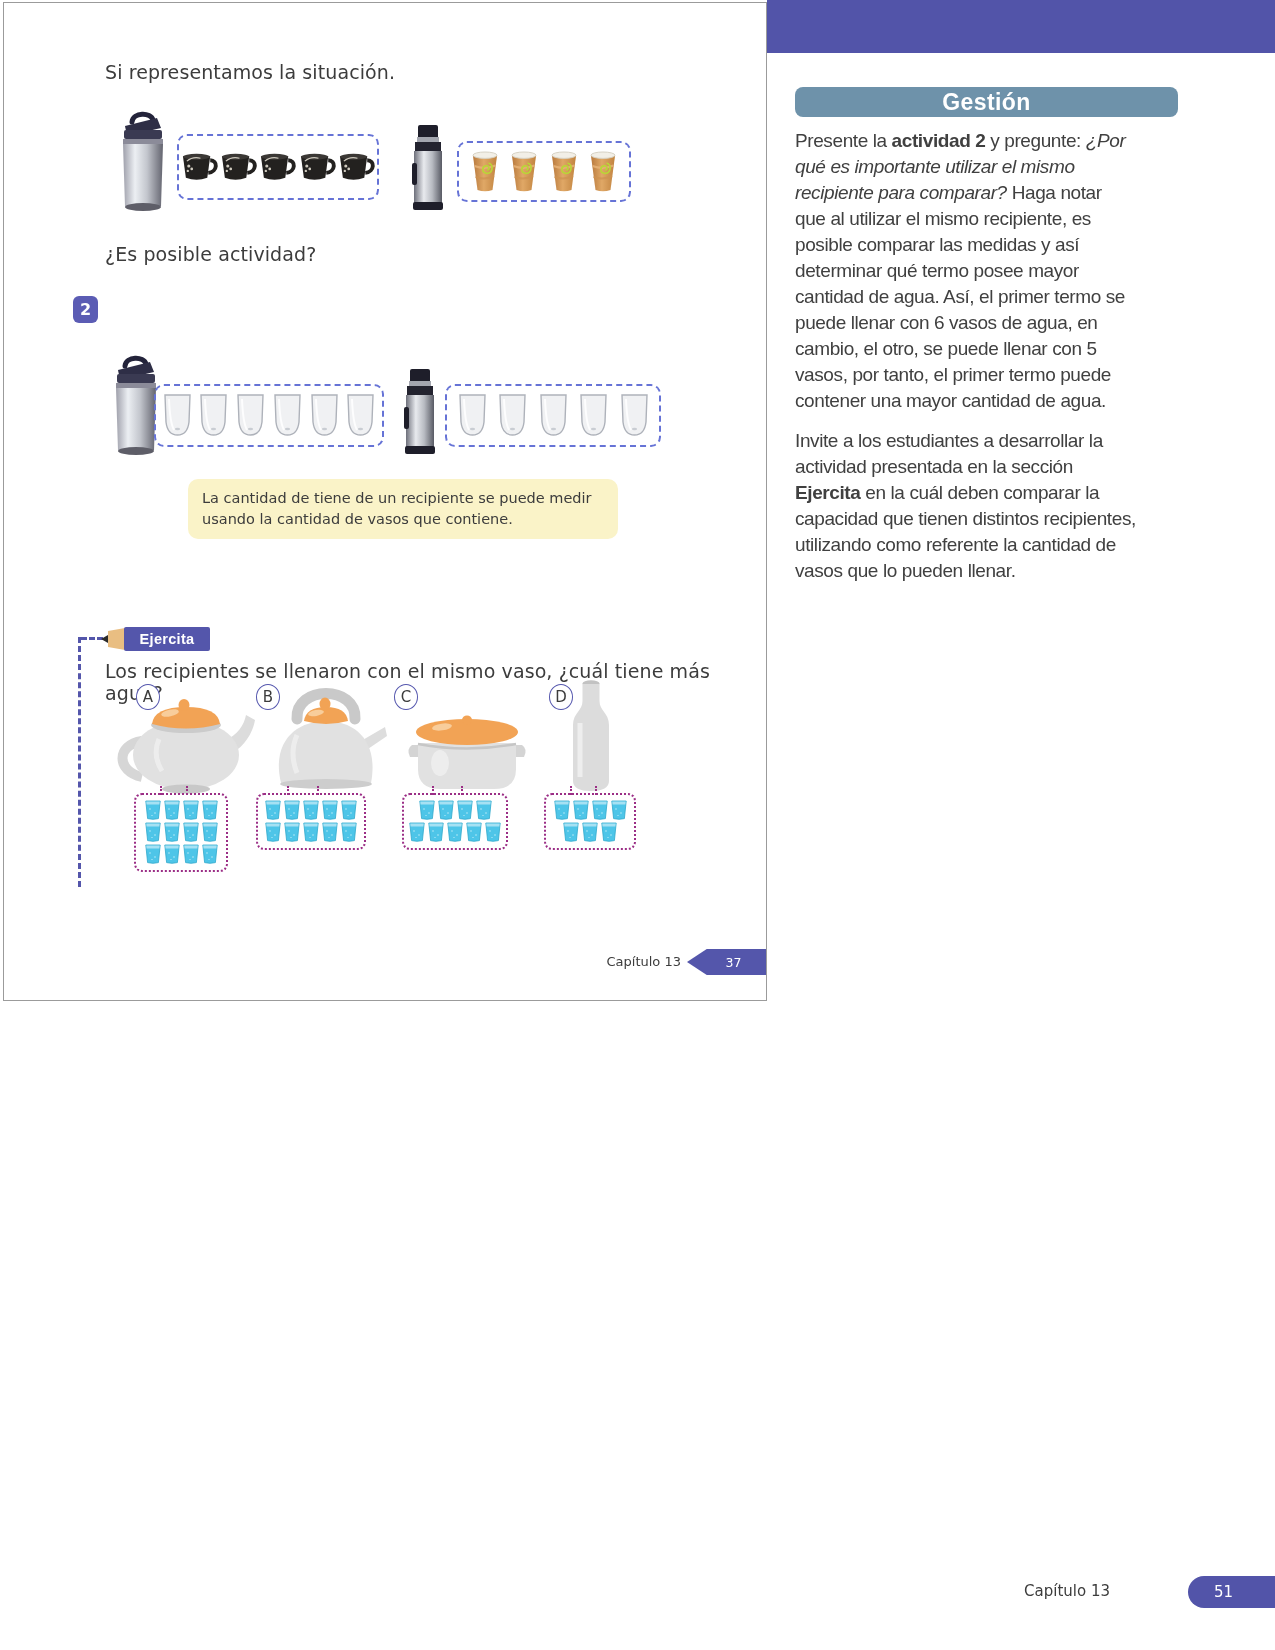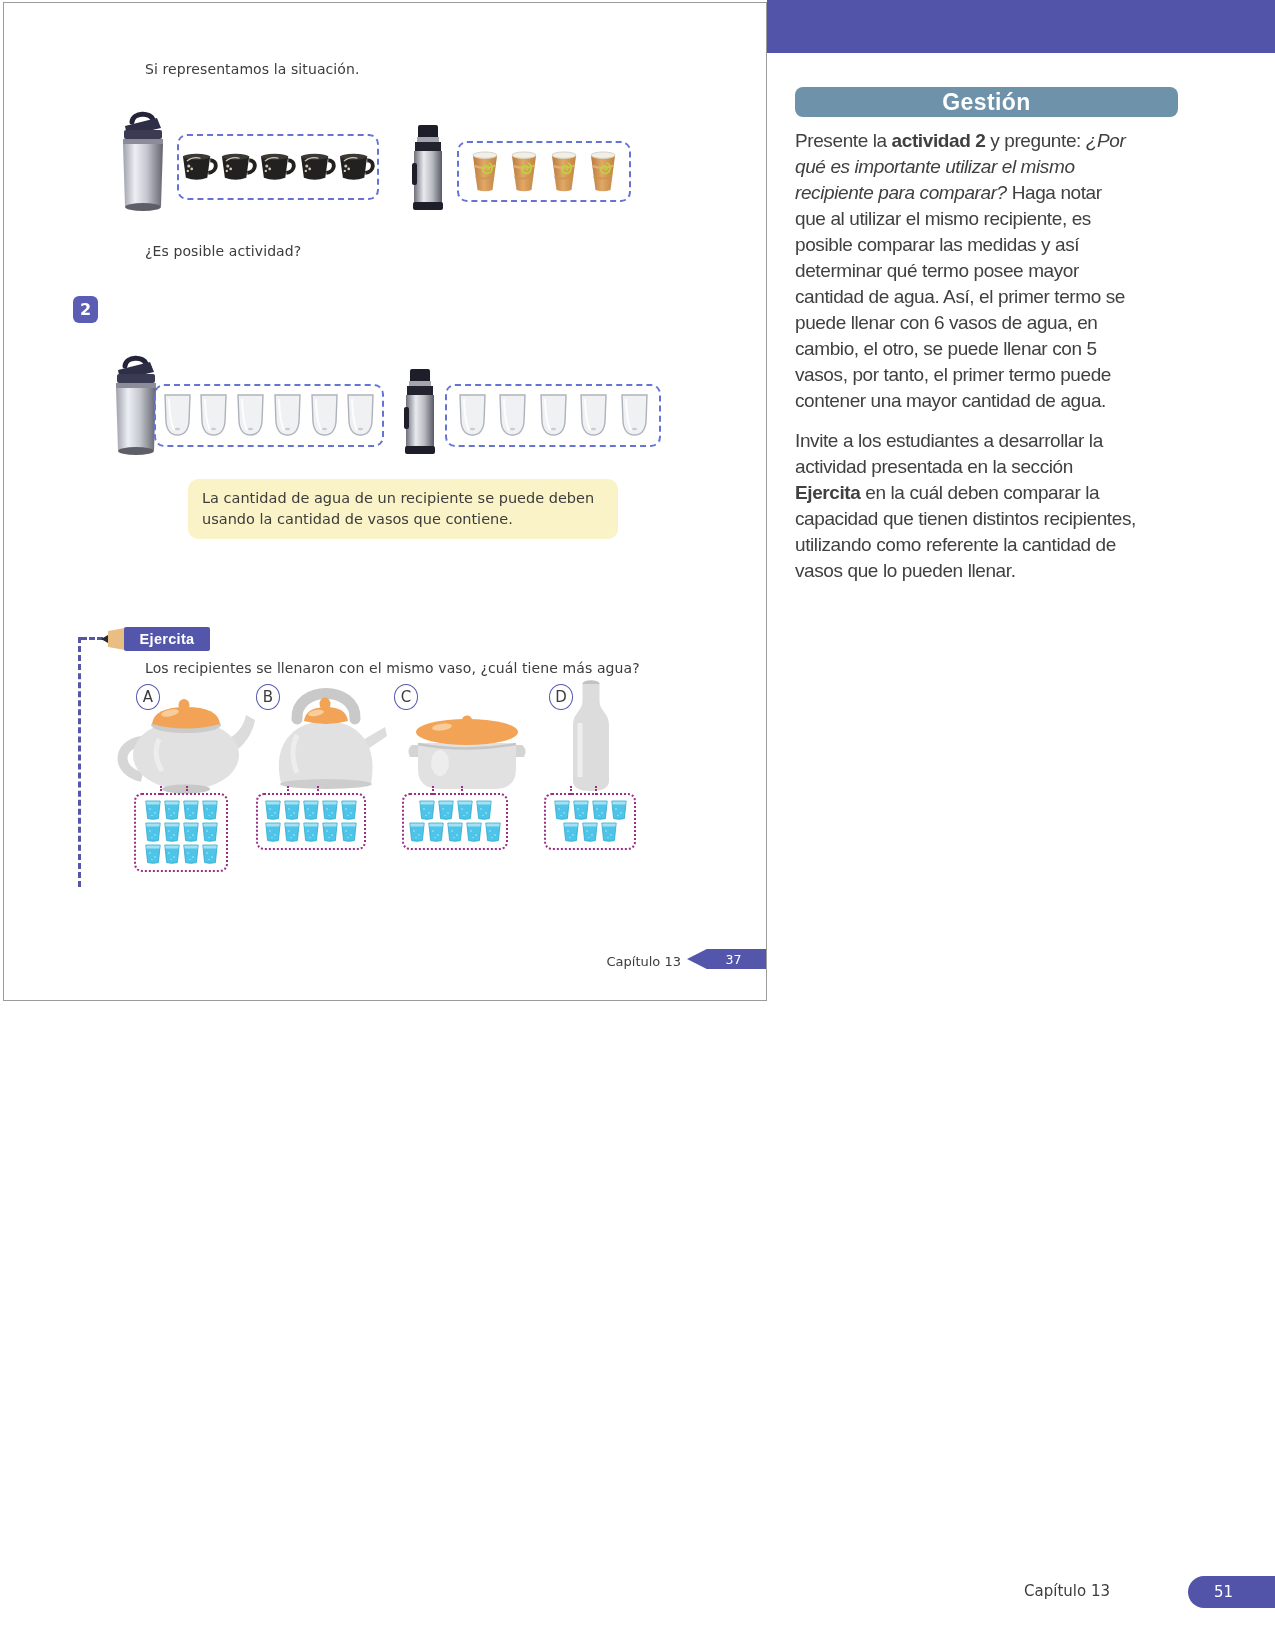--- a/index.html
+++ b/index.html
@@ -9,21 +9,21 @@
   }
   *{box-sizing:border-box;margin:0;padding:0;}
   html,body{background:#ffffff;}
   body{width:1275px;height:1650px;position:relative;overflow:hidden;
        font-family:"DejaVu Sans",sans-serif;color:var(--ink);}
   .abs{position:absolute;}
 
   
   .book-page{position:absolute;left:3px;top:2px;width:764px;height:999px;
              background:#fff;border:1px solid #9b9b9b;}
-  .bk{font-size:14px;color:var(--ink);letter-spacing:0.1px;margin-left:40px;}
+  .bk{font-size:19px;color:var(--ink);letter-spacing:0.1px;}
   .bk-lines div{line-height:22.5px;}
 
   .num-badge{width:25px;height:27px;border-radius:6px;background:#5B5CB4;color:#fff;
              display:flex;align-items:center;justify-content:center;
              font-size:16px;font-weight:bold;}
 
   .dashed-box{border:2px dashed var(--dashed-blue);border-radius:10px;
               display:flex;align-items:center;justify-content:space-evenly;}
 
   .note-box{background:var(--yellow);border-radius:10px;padding:9px 14px;}
@@ -339,21 +339,21 @@
           <svg viewBox="0 0 31 45">
             <path d="M3,2 L28,2 L27,29 Q25.5,42 15.5,42 Q5.5,42 4,29 Z" fill="#E9EBEE" fill-opacity="0.7" stroke="#AEB2BA" stroke-width="1.4"></path>
             <path d="M7,6 Q8,30 12,37" stroke="#FFFFFF" stroke-width="2" fill="none" opacity="0.85"></path>
             <ellipse cx="15.5" cy="36" rx="2.6" ry="1.3" fill="#C9CDD3"></ellipse>
           </svg>
         </span>
       </div>
   </div>
 
   <div class="abs note-box" style="left:184px;top:476px;width:430px;">
-    <div>La cantidad de agua de un recipiente se puede deben</div>
+    <div>La cantidad de tiene de un recipiente se puede medir</div>
     <div>usando la cantidad de vasos que contiene.</div>
   </div>
 
   <div class="abs ej-dash-v" style="left:74px;top:634px;height:250px;width:0;"></div>
   <div class="abs ej-dash-h" style="left:77px;top:634px;width:22px;height:0;"></div>
   <div class="abs" style="left:97px;top:625px;width:24px;height:22px;">
     <svg viewBox="0 0 24 22" width="24" height="22">
       <polygon points="0,11 7,7 7,15" fill="#2A2A2A"></polygon>
       <polygon points="7,3 24,0 24,22 7,19" fill="#E9BE82"></polygon>
     </svg>
@@ -778,21 +778,21 @@
             <path d="M1.2,1.6 L14.8,1.6 L14.4,4.6 L1.6,4.6 Z" fill="#A6E1F3"></path>
             <circle cx="5" cy="9" r="0.7" fill="#CFF1FA"></circle>
             <circle cx="10" cy="13" r="0.7" fill="#CFF1FA"></circle>
             <circle cx="7" cy="15.5" r="0.6" fill="#CFF1FA"></circle>
           </svg>
         </span>
       </div>
     </div>
 
   <div class="abs bp-footer-chap" style="left:557px;top:951px;width:120px;">Capítulo 13</div>
-  <div class="abs badge-37" style="left:683px;top:946px;width:79px;height:20px;">37</div>
+  <div class="abs badge-37" style="left:683px;top:946px;width:79px;height:26px;">37</div>
 </div>
 
 <div class="top-band"></div>
 
 <div class="abs gestion-head" style="left:795px;top:87px;width:383px;height:30px;">Gestión</div>
 
 <div class="abs side-text" style="left:795px;top:128px;width:358px;">
   <p><span>Presente la </span><span class="b">actividad 2</span><span> y pregunte: </span><span class="i">¿Por qué es importante utilizar el mismo recipiente para comparar?</span><span> Haga notar que al utilizar el mismo recipiente, es posible comparar las medidas y así determinar qué termo posee mayor cantidad de agua. Así, el primer termo se puede llenar con 6 vasos de agua, en cambio, el otro, se puede llenar con 5 vasos, por tanto, el primer termo puede contener una mayor cantidad de agua.</span></p>
   <p><span>Invite a los estudiantes a desarrollar la actividad presentada en la sección </span><span class="b">Ejercita</span><span> en la cuál deben comparar la capacidad que tienen distintos recipientes, utilizando como referente la cantidad de vasos que lo pueden llenar.</span></p>
 </div>

